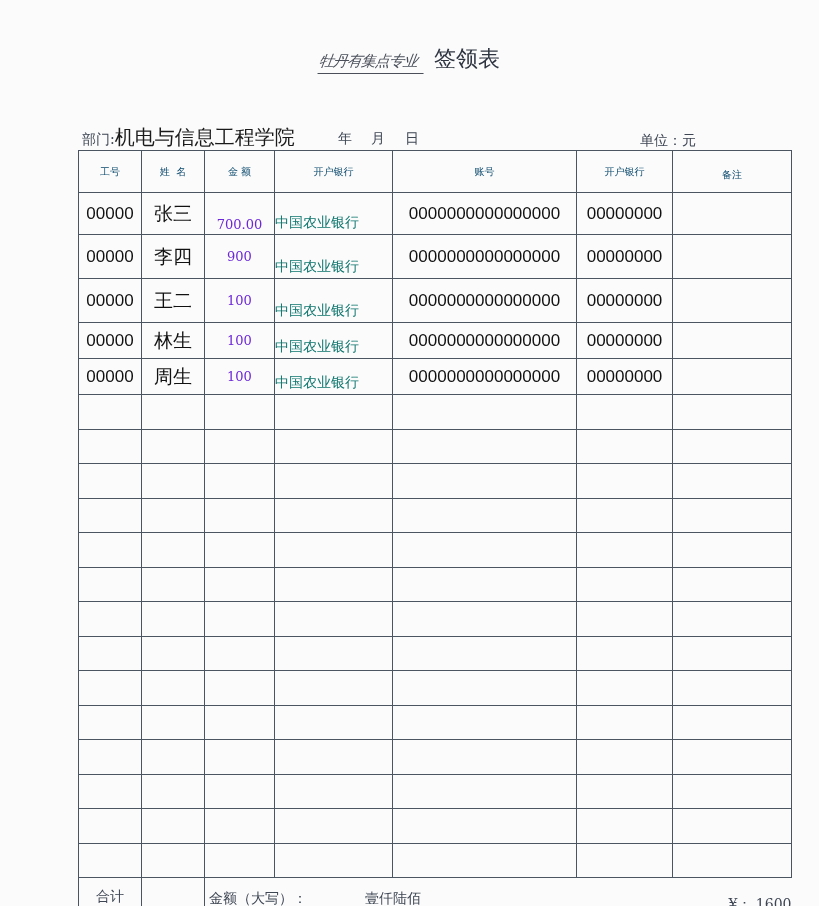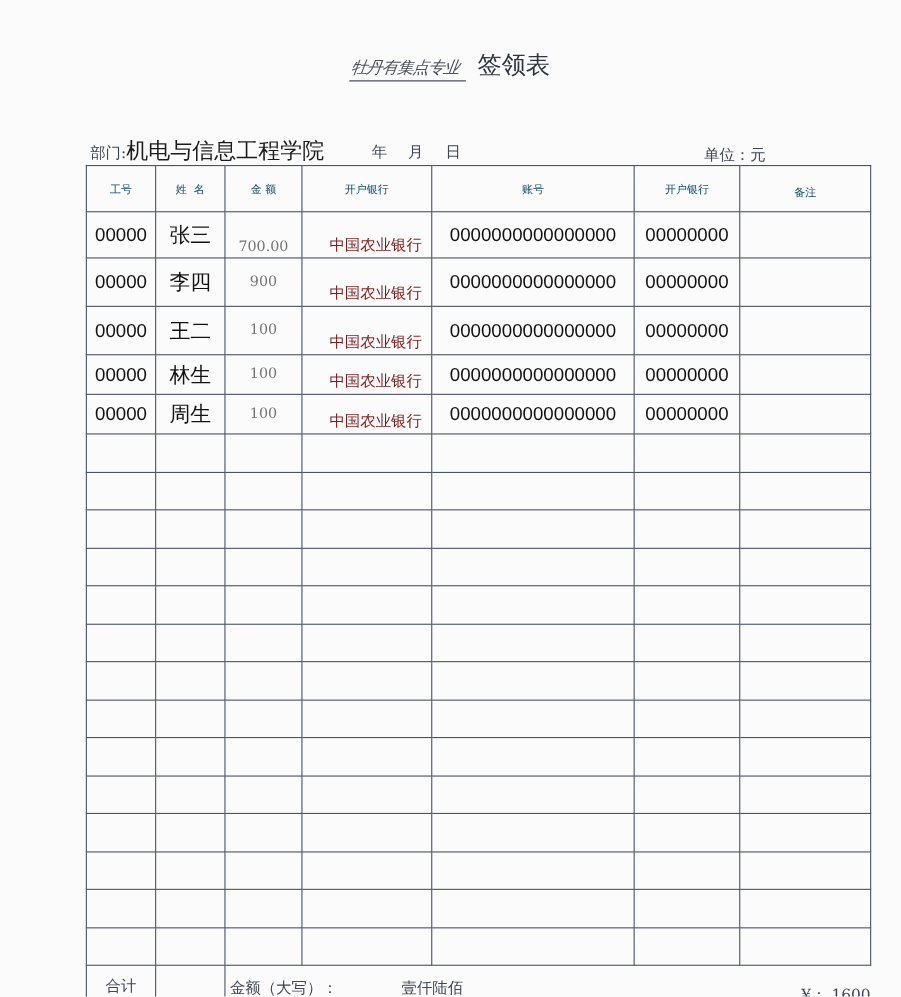--- a/index.html
+++ b/index.html
@@ -11,22 +11,22 @@
   .dept{position:absolute;left:82px;top:124px;font-size:14px;color:#3e4654;}
   .dept .name{font-size:20px;color:#1a1a1a;}
   .date{position:absolute;top:130px;font-size:14px;color:#3e4654;}
   .unit{position:absolute;left:640px;top:132px;font-size:14px;color:#3e4654;}
   table{position:absolute;left:78px;top:150px;border-collapse:collapse;table-layout:fixed;}
   td,th{border:1.6px solid #4b5461;padding:0;font-weight:normal;}
   th{height:35px;font-size:10px;color:#0c4a6e;vertical-align:middle;text-align:center;}
   td{height:33px;}
   .c-id{font-family:"Liberation Sans",sans-serif;font-size:17px;color:#111;text-align:center;}
   .c-name{font-size:19px;color:#111;text-align:center;}
-  .c-amt{font-size:13px;color:#737373;text-align:center;}
-  .c-bank{font-size:14px;color:#7f1d1d;text-align:center;vertical-align:bottom;padding-bottom:2px;padding-left:16px;}
+  .c-amt{font-size:13px;color:#6d28d9;text-align:center;}
+  .c-bank{font-size:14px;color:#0f766e;vertical-align:bottom;padding-bottom:2px;}
   .c-acct{font-family:Liberation Sans, sans-serif;font-size:17px;color:#111;text-align:center;}
   .c-tel{font-family:"Liberation Sans",sans-serif;font-size:17px;color:#111;text-align:center;}
   tr.total td{border-bottom:none;height:38px;font-size:14px;color:#3e4654;}
   .tot-label{text-align:center;}
   .daxie{position:relative;}
   .daxie .lbl{position:absolute;left:4px;top:12px;}
   .daxie .val{position:absolute;left:160px;top:12px;}
   .daxie .yen{position:absolute;right:0;top:18px;}
 </style>
 </head>

